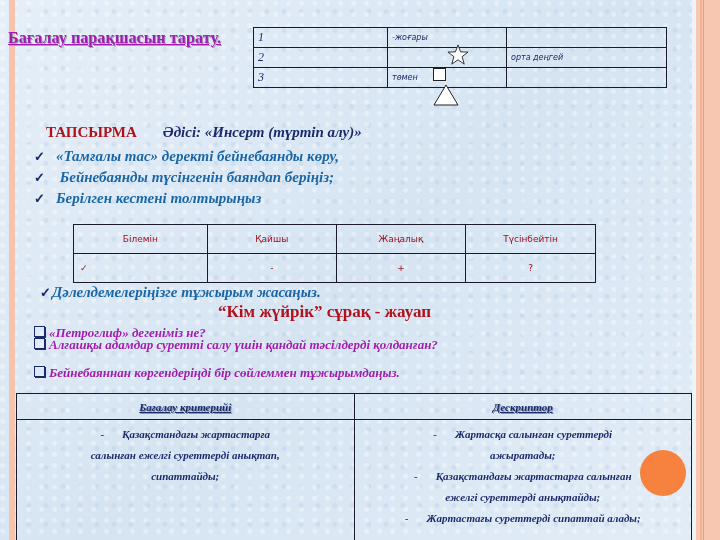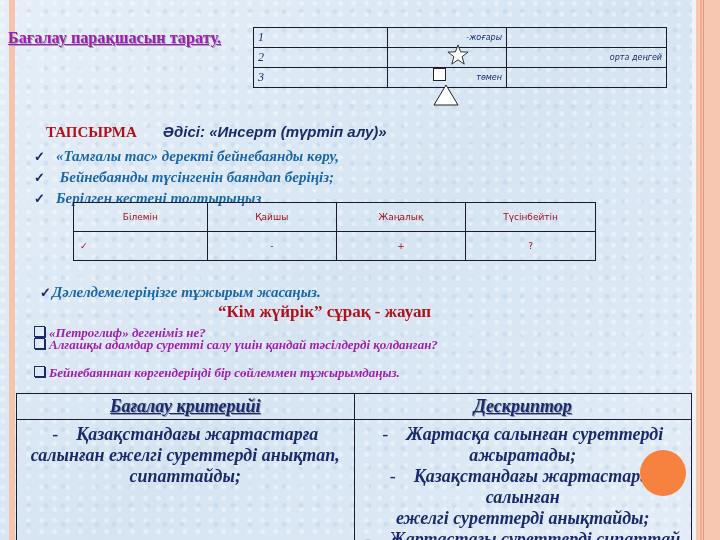--- a/index.html
+++ b/index.html
@@ -42,44 +42,44 @@
     font-family:"DejaVu Sans", sans-serif; font-style:italic; color:#1b2a6b;
   }
   .grade-table td {
     border:1.5px solid #1a1a2a; height:19px; padding:0 4px;
     font-size:10px; vertical-align:middle;
   }
   .grade-table td.c1 { width:125px; }
   .grade-table td.c2 { width:110px; position:relative; }
   .grade-table td.head { font-family:"Liberation Serif", serif; font-size:11px; }
   .grade-table td.num { font-family:"Liberation Serif", serif; font-size:12px; font-weight:normal; }
-  .grade-table td.small { font-size:8px;text-align:right; }
+  .grade-table td.small { font-size:8px; }
 
   .star-icon { position:absolute; left:447px; top:44px; width:22px; height:22px; }
   .square-icon { position:absolute; left:433px; top:68px; width:11px; height:11px; background:#fff; border:1px solid #222; }
   .triangle-icon { position:absolute; left:433px; top:84px; width:26px; height:22px; }
 
   .task-line {
     position:absolute; left:46px; top:123px; white-space:nowrap;
   }
   .task-label {
     font-family:"Liberation Serif", serif; font-weight:bold; font-size:15px; color:#b0121c;
   }
   .method {
-    font-family:Liberation Sans, sans-serif; font-style:italic; font-weight:bold; font-size:15px; color:#1b2a6b;
+    font-family:Liberation Serif, serif; font-style:italic; font-weight:bold; font-size:15px; color:#1b2a6b;
     margin-left:22px;
   }
   .check-item {
     position:absolute; left:34px; white-space:nowrap;
     font-family:"Liberation Serif", serif; font-style:italic; font-weight:bold; font-size:15px; color:#1a67a8;
   }
   .check-mark { color:#1b2a6b; font-style:normal; font-size:13px; display:inline-block; width:22px; }
 
   .insert-table {
-    position:absolute; left:73px; top:202px; width:523px;
+    position:absolute; left:73px; top:224px; width:523px;
     font-family:"DejaVu Sans", sans-serif; font-size:9px;
   }
   .insert-table td {
     border:1.5px solid #1a1a2a; height:26px; color:#a0121c; text-align:center; vertical-align:middle;
     width:130px;
   }
   .insert-table td.left { text-align:left; padding-left:6px; color:#a0121c; }
   .insert-table td.sym { color:#a0121c; }
 
   .conclusion {
@@ -98,21 +98,21 @@
   }
   .q-box {
     display:inline-block; width:9px; height:9px; border:1.3px solid #1b2a6b; margin-right:4px;
     vertical-align:0px; box-shadow:1px 1px 0 #1b2a6b;
   }
 
   .rubric-table {
     position:absolute; left:16px; top:393px; width:676px;
     font-family:"Liberation Serif", serif; font-style:italic; font-weight:bold; color:#1b2a6b;
   }
-  .rubric-table td { border:1.5px solid #1a1a2a; vertical-align:top; text-align:center; font-size:18px; }
+  .rubric-table td { border:1.5px solid #1a1a2a; vertical-align:top; text-align:center; font-size:11px; }
   .rubric-table td.h { height:23px; vertical-align:middle; text-decoration:underline; text-shadow:1px 1px 0 #8d97b0; }
   .rubric-table td.c { width:318px; height:118px; padding:4px 6px; line-height:21px; }
   .line { display:block; }
   .dash { font-style:normal; font-weight:normal; margin-right:18px; }
 
   .orange-dot {
     position:absolute; left:640px; top:450px; width:46px; height:46px; border-radius:50%;
     background:#f7813f;
   }
 </style>

